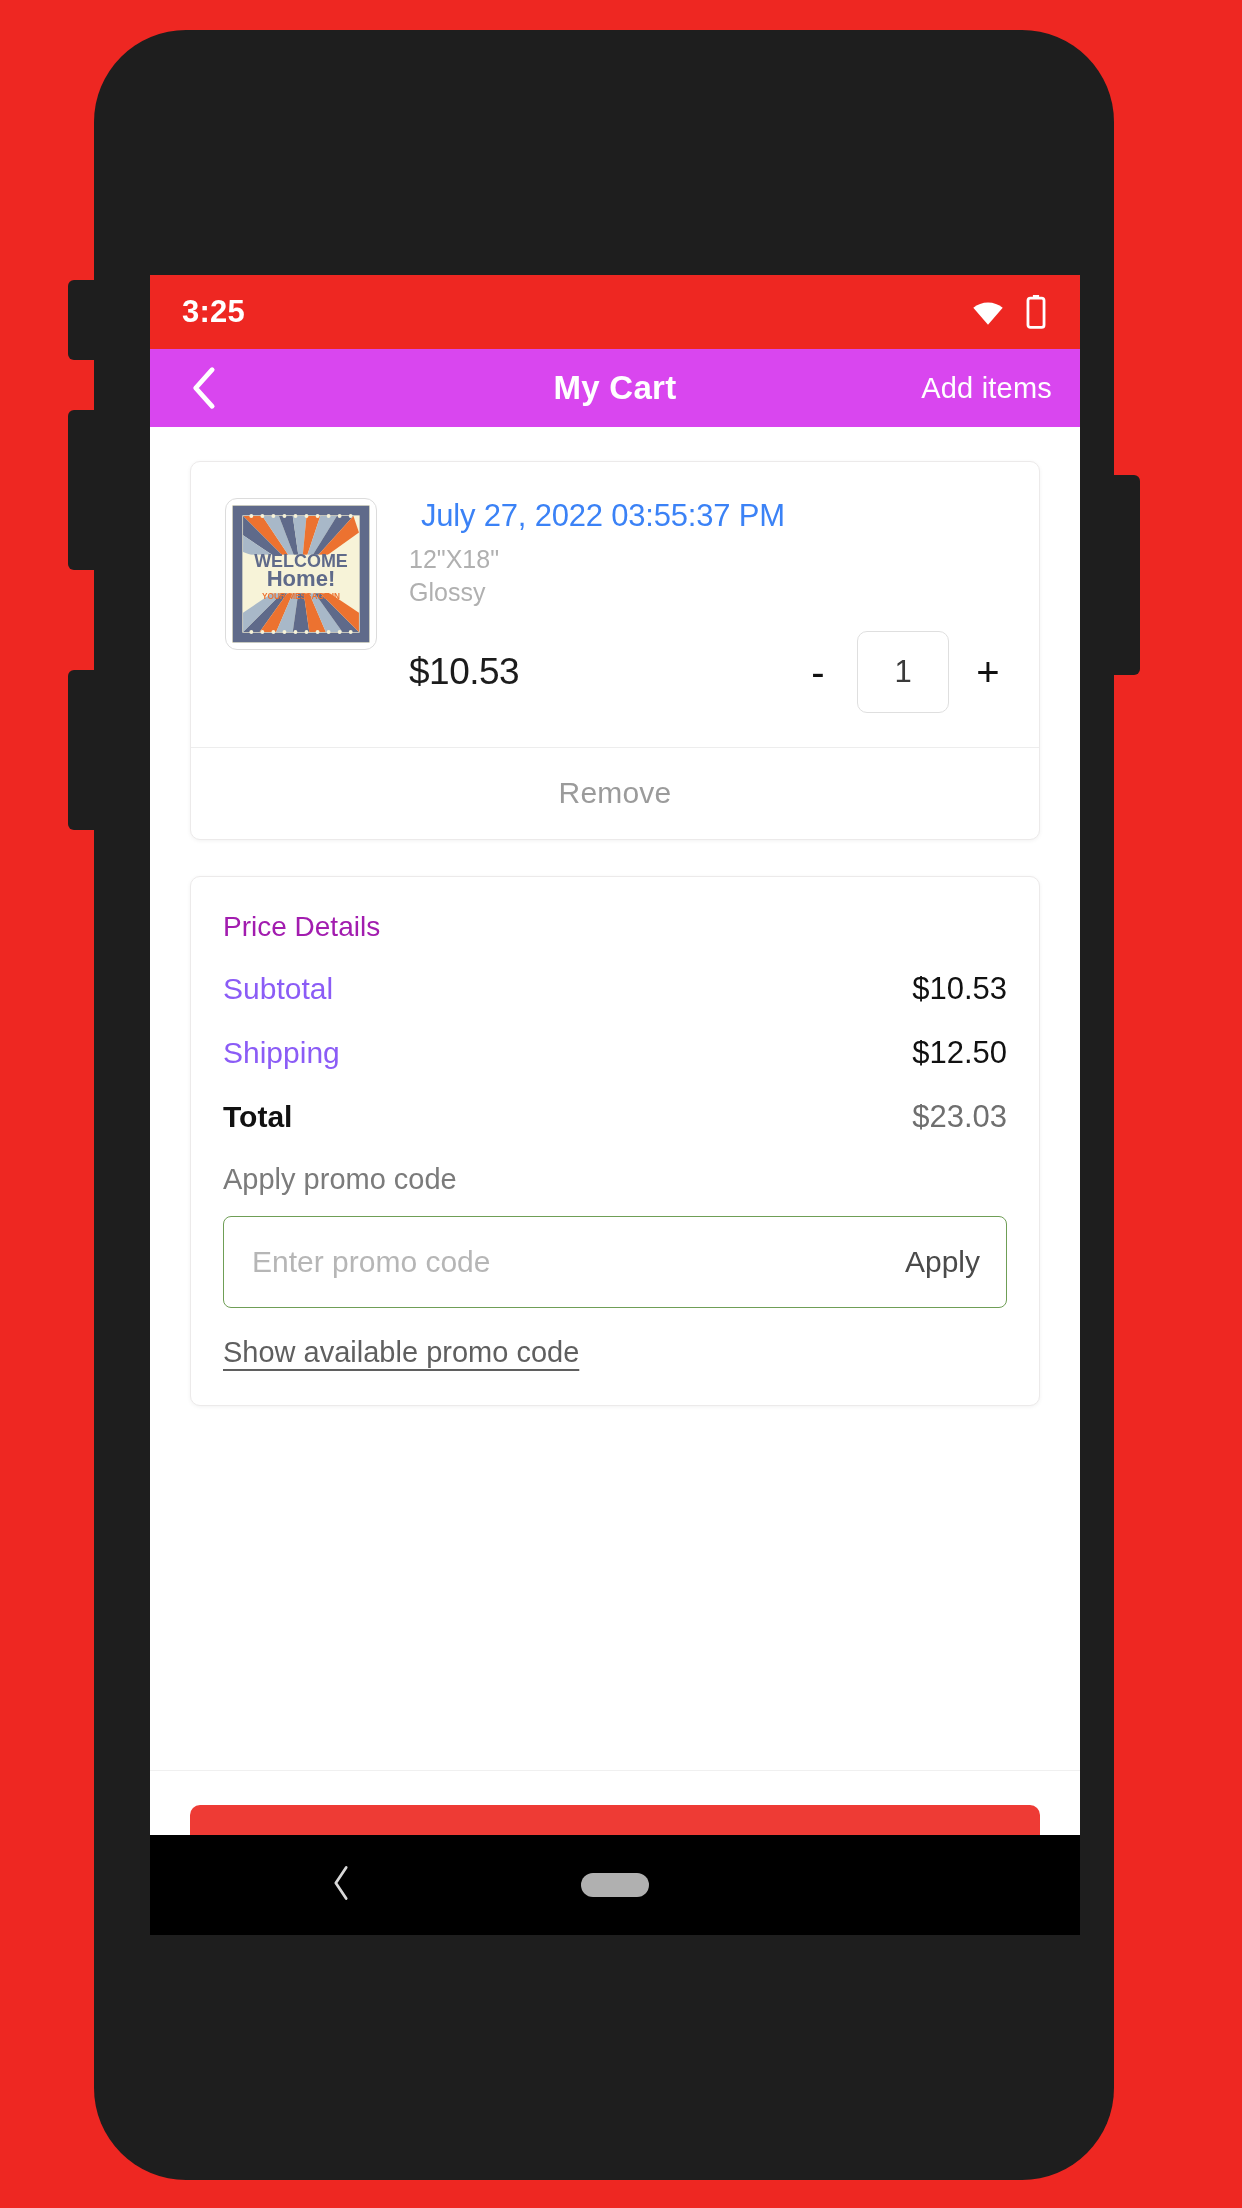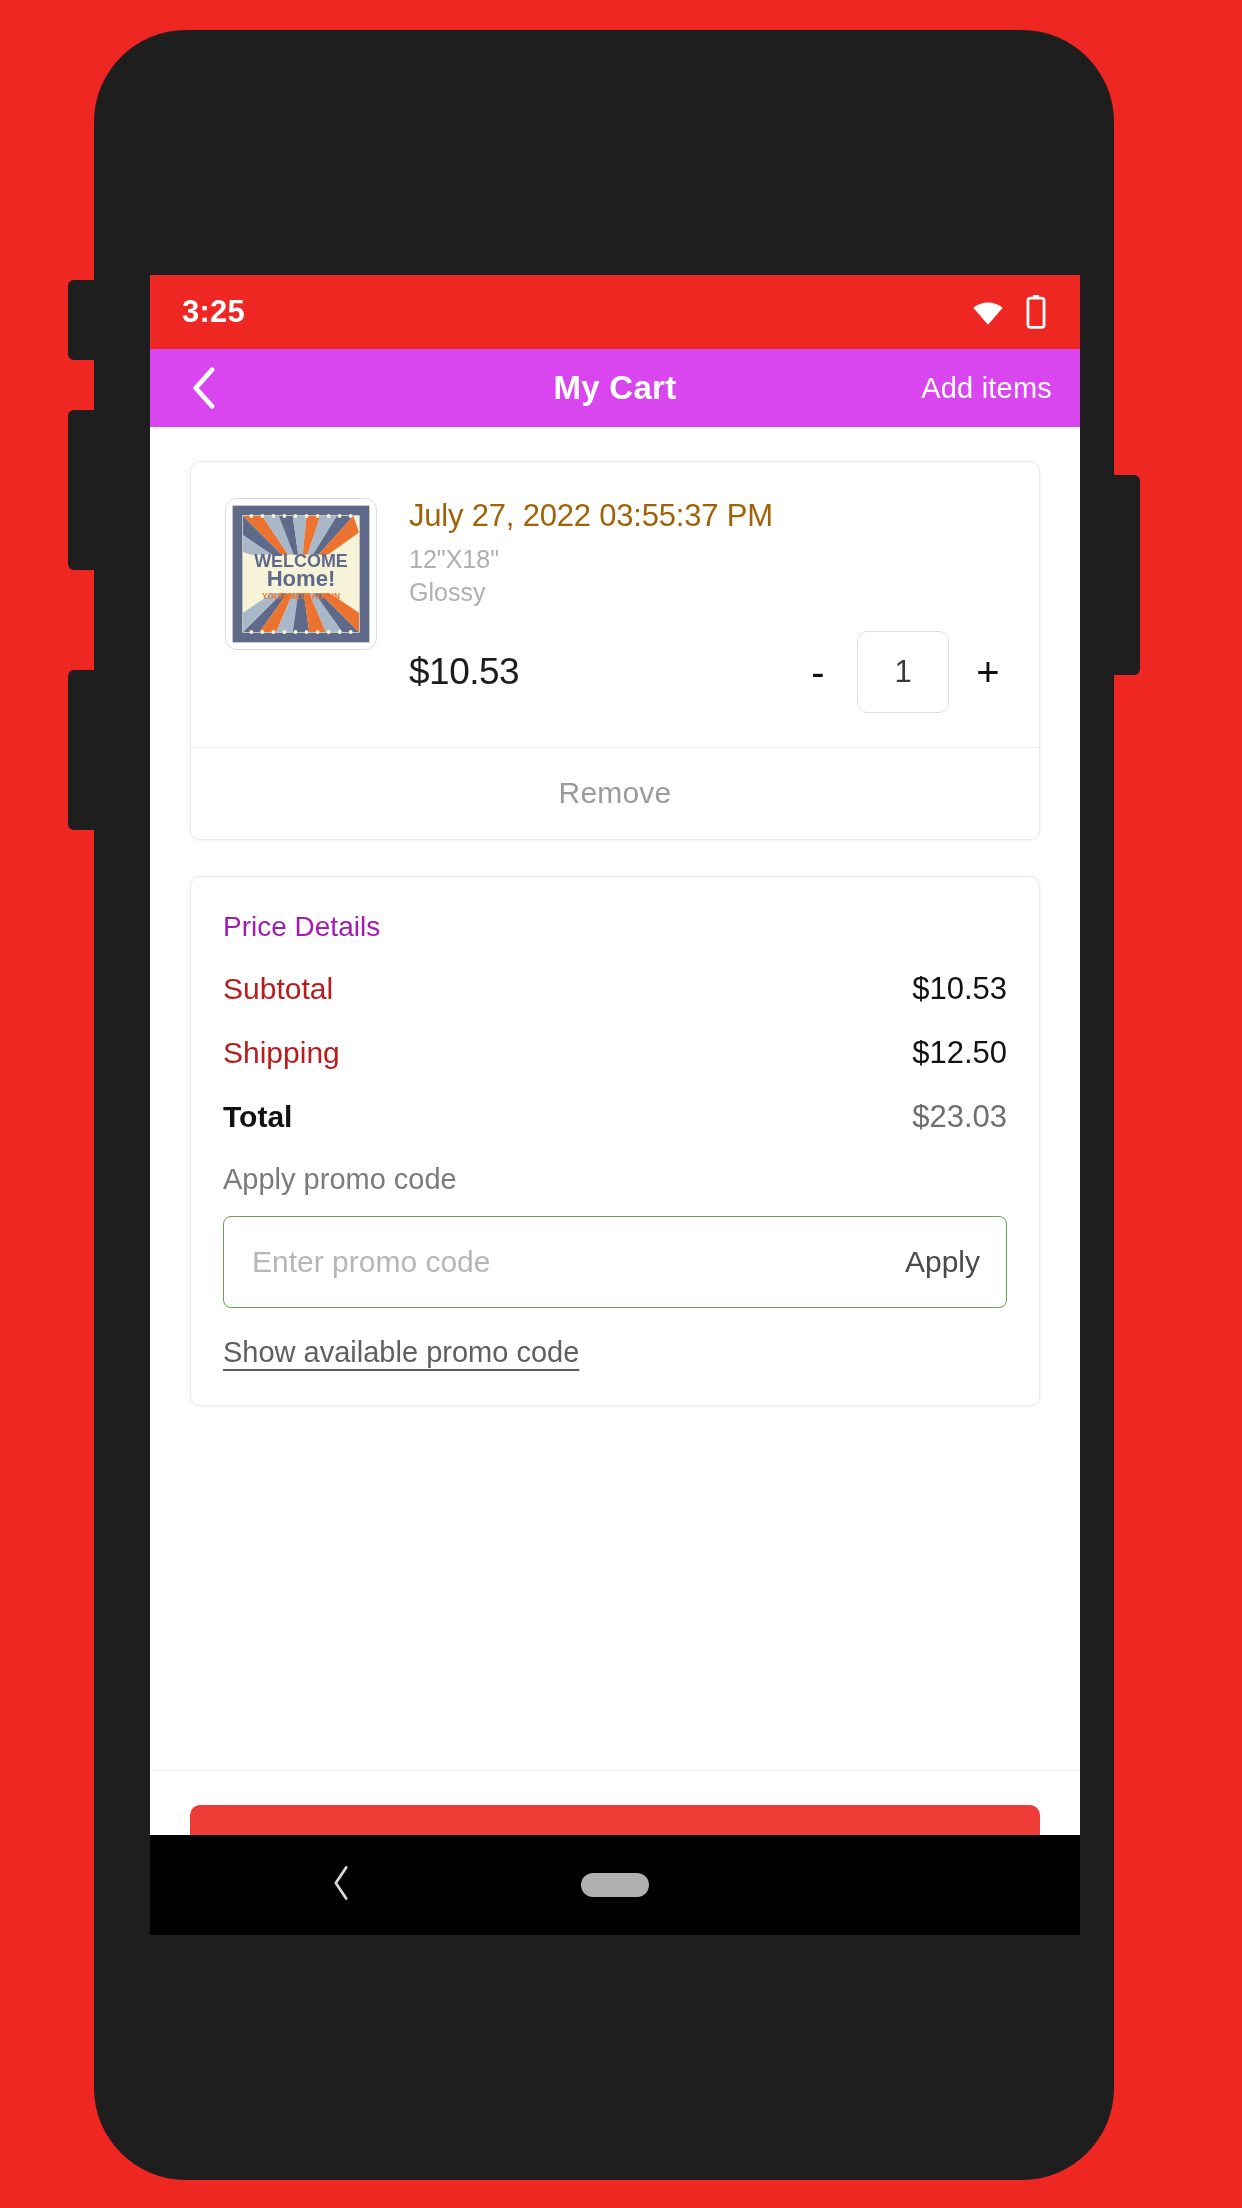--- a/index.html
+++ b/index.html
@@ -127,23 +127,24 @@
     align-items: flex-start;
     justify-content: center;
     overflow: hidden;
     padding: 6px;
   }
   .thumb-wrap svg { width: 100%; height: 100%; display: block; }
 
   .item-info { flex: 1 1 auto; min-width: 0; }
   .item-title {
     font-size: 31px;
-    color: #a16207;
+    color: #3b82f6;
     letter-spacing: -0.2px;
     white-space: nowrap;
+    margin-left: 12px;
   }
   .item-sub {
     font-size: 25px;
     color: #b0b0b0;
     margin-top: 10px;
     line-height: 1.25;
   }
   .item-bottom {
     display: flex;
     align-items: center;
@@ -204,21 +205,21 @@
     font-size: 28px;
     color: #a21caf;
     margin-bottom: 28px;
   }
   .price-row {
     display: flex;
     align-items: baseline;
     justify-content: space-between;
     margin-bottom: 28px;
   }
-  .price-row .label { font-size: 30px; color: #b91c1c; }
+  .price-row .label { font-size: 30px; color: #8b5cf6; }
   .price-row .value { font-size: 31px; color: #111; }
   .price-row.total .label { color: #111; font-weight: bold; }
   .price-row.total .value { color: #6f6f6f; }
 
   .promo-label {
     font-size: 29px;
     color: #7b7b7b;
     margin-top: 6px;
     margin-bottom: 20px;
   }

